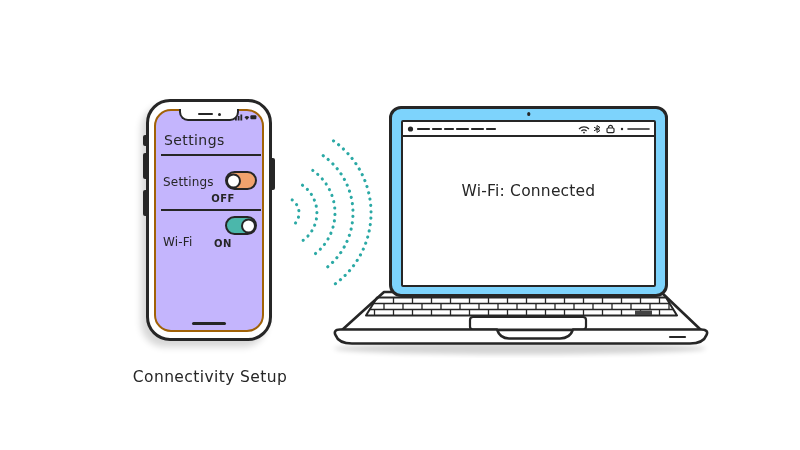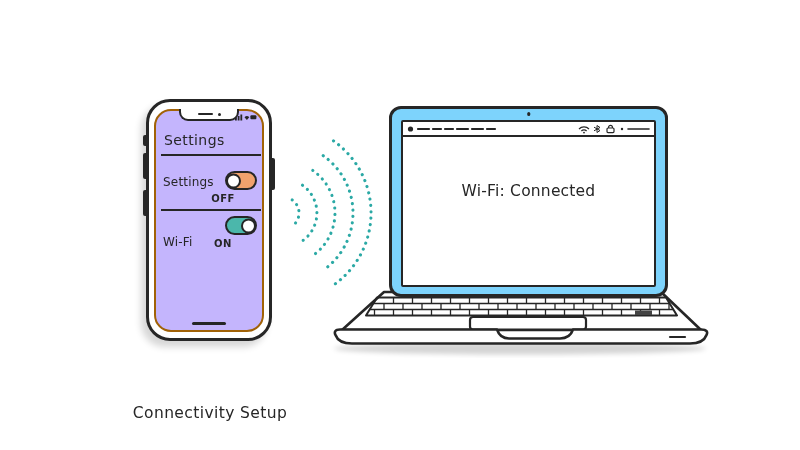--- a/index.html
+++ b/index.html
@@ -73,21 +73,21 @@
   .lt-menubar{
     height:13px;border-bottom:2px solid #262626;
     display:flex;align-items:center;justify-content:space-between;padding:0 3px;
   }
   .lt-text{
     position:absolute;left:0;right:0;top:58px;text-align:center;
     font-size:15.5px;line-height:23px;letter-spacing:.2px;
   }
   
   .caption{position:absolute;top:368px;text-align:center;font-size:15.5px;letter-spacing:.4px;}
-  .cap-phone{left:110px;width:200px;margin-top:36px;}
+  .cap-phone{left:110px;width:200px;}
   .cap-laptop{left:424px;width:206px;}
 </style>
 </head>
 <body>
 
 <div class="stage">
 
   <div class="phone">
     <div class="side-btn btn-mute"></div>
     <div class="side-btn btn-vol1"></div>

